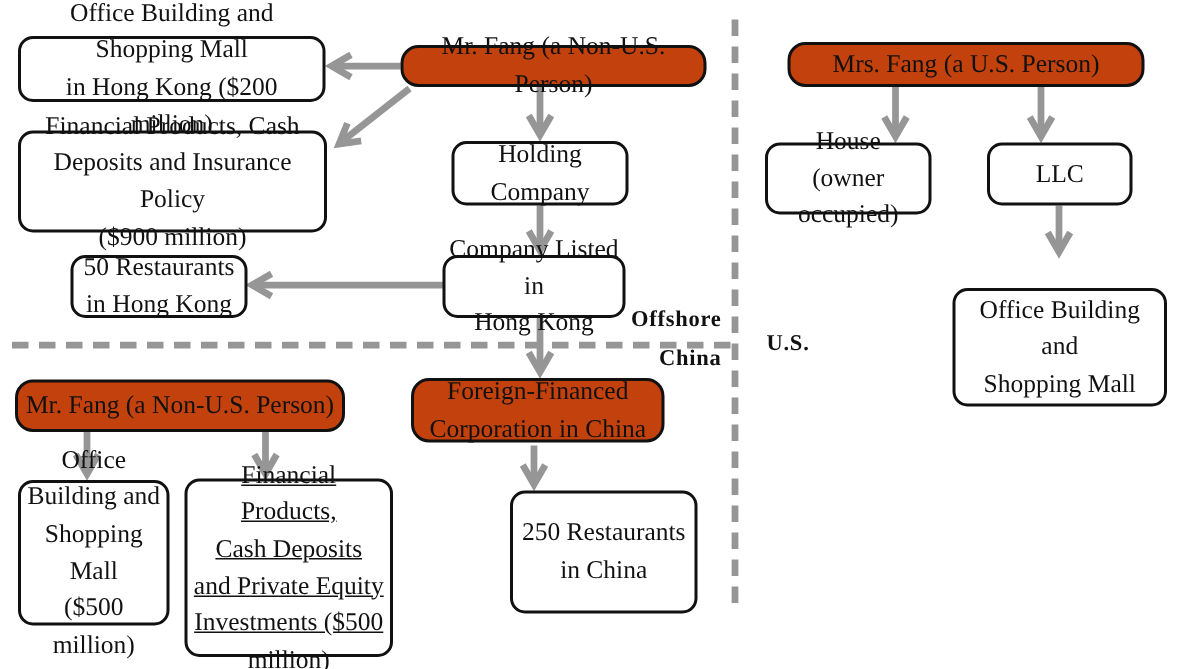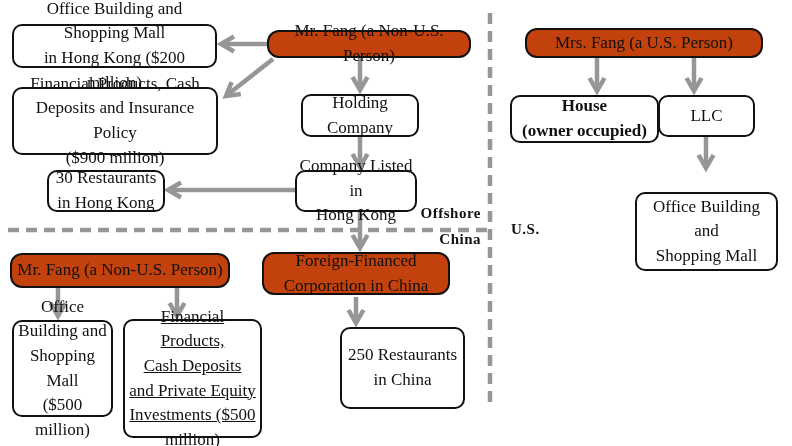--- a/index.html
+++ b/index.html
@@ -119,21 +119,21 @@
     </g>
   </svg>
 
   <div class="node" style="left:12px; top:24px; width:205px; height:44px;">Office Building and Shopping Mall
 in Hong Kong ($200 million)</div>
 
   <div class="node" style="left:12px; top:87px; width:206px; height:68px;">Financial Products, Cash
 Deposits and Insurance Policy
 ($900 million)</div>
 
-  <div class="node" style="left:47px; top:170px; width:118px; height:42px;">30 Restaurants
+  <div class="node" style="left:47px; top:170px; width:118px; height:42px;">50 Restaurants
 in Hong Kong</div>
 
   <div class="node shaded" style="left:267px; top:30px; width:204px; height:28px;">Mr. Fang (a Non-U.S. Person)</div>
 
   <div class="node" style="left:301px; top:94px; width:118px; height:43px;">Holding
 Company</div>
 
   <div class="node" style="left:295px; top:170px; width:122px; height:42px;">Company Listed in
 Hong Kong</div>
 
@@ -143,29 +143,29 @@
 Building and
 Shopping Mall
 ($500 million)</div>
 
   <div class="node" style="left:123px; top:319px; width:139px; height:119px;text-decoration:underline;">Financial Products,
 Cash Deposits
 and Private Equity
 Investments ($500
 million)</div>
 
-  <div class="node shaded" style="left:262px; top:252px; width:188px; height:43px;">Foreign-Financed
+  <div class="node shaded" style="left:274px; top:252px; width:169px; height:43px;">Foreign-Financed
 Corporation in China</div>
 
   <div class="node" style="left:296px; top:327px; width:125px; height:82px;margin-left:44px;">250 Restaurants
 in China</div>
 
   <div class="node shaded" style="left:525px; top:28px; width:238px; height:30px;">Mrs. Fang (a U.S. Person)</div>
 
-  <div class="node" style="left:510px; top:95px; width:149px; height:48px;font-weight:bold;">House
+  <div class="node" style="left:510px; top:95px; width:111px; height:48px;">House
 (owner occupied)</div>
 
   <div class="node" style="left:658px; top:95px; width:97px; height:42px;">LLC</div>
 
   <div class="node" style="left:635px; top:172px; width:143px; height:79px;margin-top:20px;">Office Building and
 Shopping Mall</div>
 
   <div class="region-label right-anchor" style="left:380px; top:205px; width:101px;">Offshore</div>
 
   <div class="region-label right-anchor" style="left:380px; top:231px; width:101px;">China</div>

